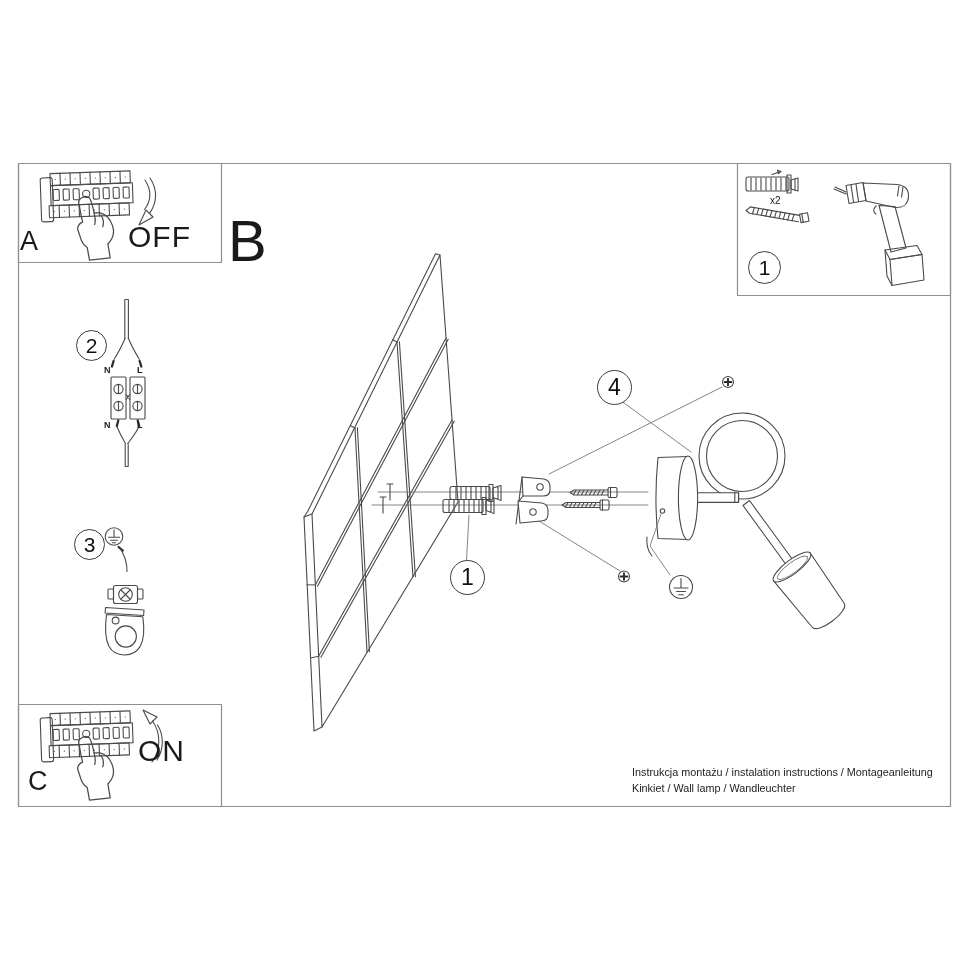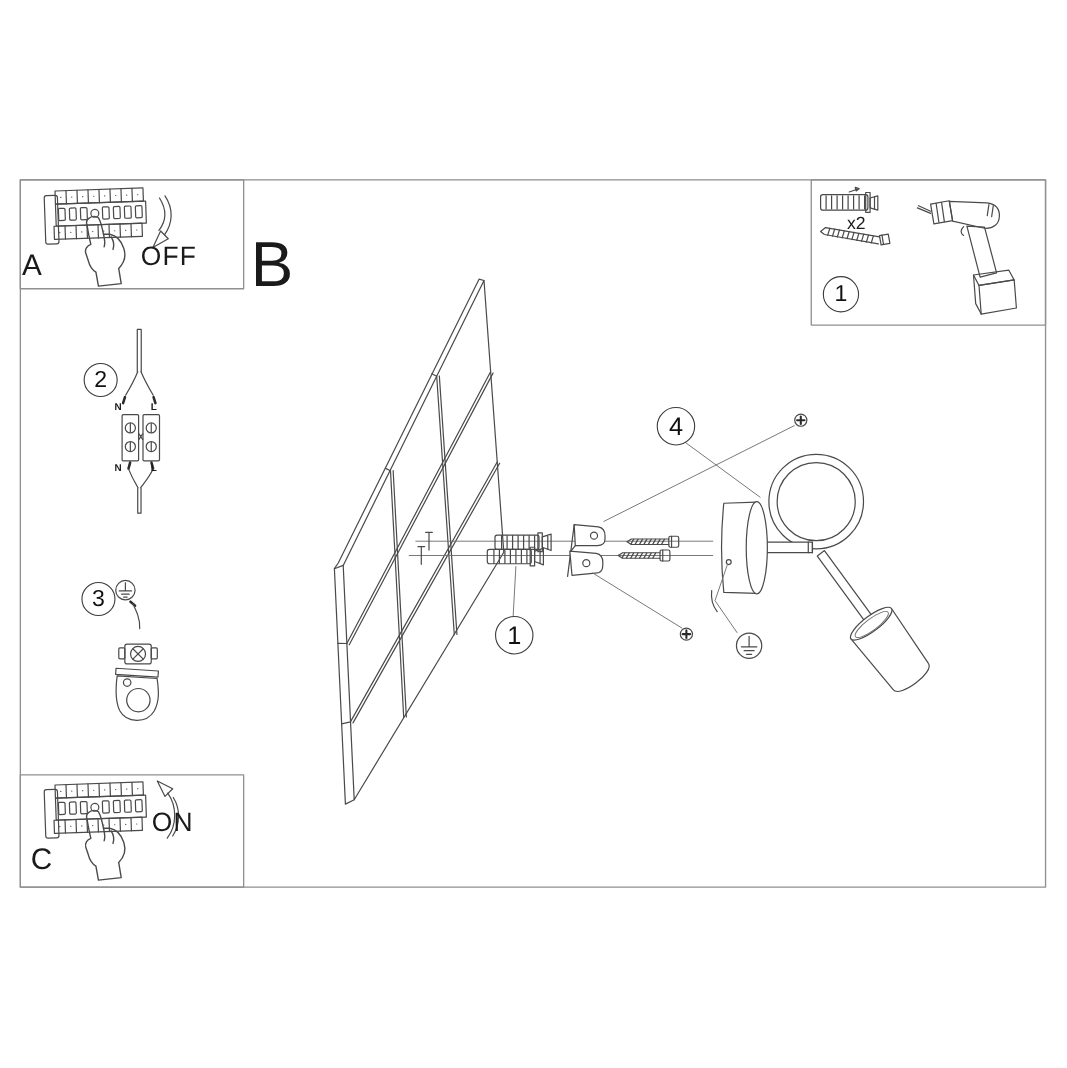--- a/index.html
+++ b/index.html
@@ -8,23 +8,23 @@
   .art{position:absolute;left:0;top:0;}
   svg *{fill:none;stroke:#4a4a4a;stroke-width:1.1;stroke-linecap:round;stroke-linejoin:round;}
   svg .thin{stroke:#6f6f6f;stroke-width:.85;}
   svg .border{stroke:#8f8f8f;stroke-width:1.2;}
   svg .fillw{fill:#fff;}
   svg .bold{stroke-width:1.9;stroke:#2b2b2b;}
   svg .pin{stroke-width:2.3;stroke:#2b2b2b;}
   .lbl{position:absolute;white-space:nowrap;}
   .letter{font-size:27px;}
   .big-b{font-size:58px;line-height:58px;}
-  .switch-word{font-size:24px;letter-spacing:1px;}
+  .switch-word{font-size:30px;letter-spacing:1px;}
   .nl{font-size:9px;font-weight:bold;}
-  .x2{font-size:16px;}
+  .x2{font-size:10px;}
   .circled{position:absolute;border:1.4px solid #3c3c3c;border-radius:50%;background:#fff;
            display:flex;align-items:center;justify-content:center;font-size:21px;color:#111;}
   .c29{width:29px;height:29px;}
   .c31{width:31px;height:31px;}
   .c33{width:33px;height:33px;font-size:23px;}
   .footer{position:absolute;left:632px;top:764px;font-size:10.8px;line-height:16px;color:#222;}
 </style>
 </head>
 <body>
 
@@ -270,15 +270,17 @@
 <span class="circled c29" style="left:74px;top:529px;">3</span>
 <span class="circled c33" style="left:450px;top:560px;">1</span>
 <span class="circled c33" style="left:597px;top:370px;">4</span>
 
 <span class="lbl nl" style="left:104px;top:365px;">N</span>
 <span class="lbl nl" style="left:137px;top:365px;">L</span>
 <span class="lbl nl" style="left:104px;top:420px;">N</span>
 <span class="lbl nl" style="left:137px;top:420px;">L</span>
 
 <div class="footer">
+  <div>Instrukcja montażu / instalation instructions / Montageanleitung</div>
+  <div>Kinkiet / Wall lamp / Wandleuchter</div>
 </div>
 
 </div>
 
 </body></html>

